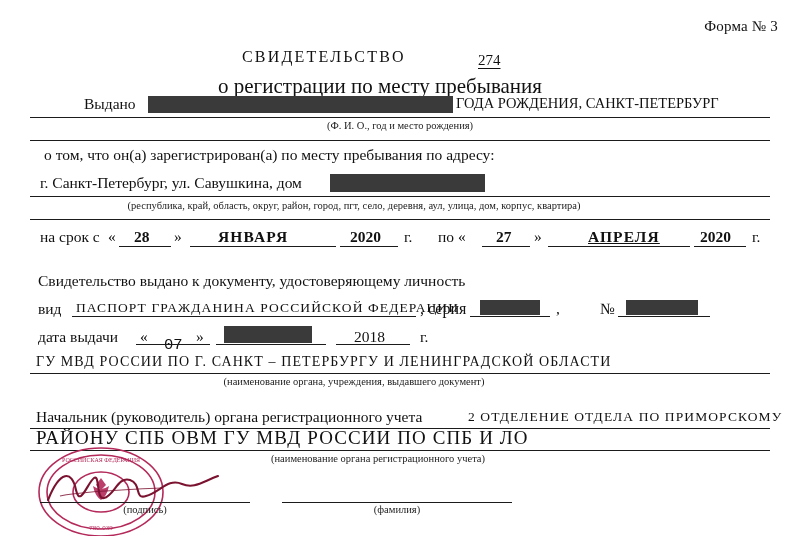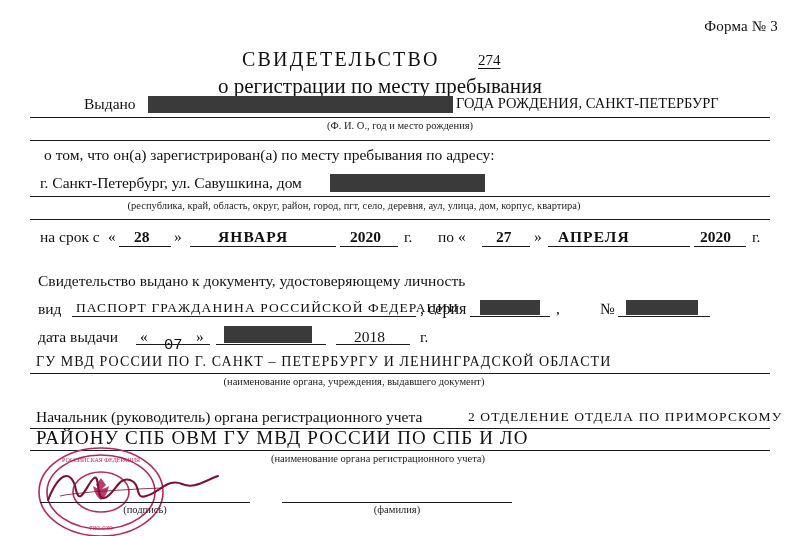--- a/index.html
+++ b/index.html
@@ -22,21 +22,21 @@
   .form-no {
     right: 22px;
     top: 18px;
     font-size: 15px;
     letter-spacing: 0.2px;
   }
 
   .title-main {
     left: 242px;
     top: 48px;
-    font-size: 20px;
+    font-size: 16px;
     letter-spacing: 2.2px;
     font-weight: 400;
   }
   .title-number {
     left: 478px;
     top: 52px;
     font-size: 15px;
     text-decoration: underline;
     text-underline-offset: 3px;
   }
@@ -108,21 +108,21 @@
   <div class="abs lbl" style="left:40px; top:228px;">на срок с</div>
   <div class="abs lbl" style="left:108px; top:228px;">«</div>
   <div class="abs lbl" style="left:134px; top:228px; font-weight:bold;">28</div>
   <div class="abs lbl" style="left:174px; top:228px;">»</div>
   <div class="abs lbl spaced" style="left:218px; top:228px; font-weight:bold;">ЯНВАРЯ</div>
   <div class="abs lbl" style="left:350px; top:228px; font-weight:bold;">2020</div>
   <div class="abs lbl" style="left:404px; top:228px;">г.</div>
   <div class="abs lbl" style="left:438px; top:228px;">по «</div>
   <div class="abs lbl" style="left:496px; top:228px; font-weight:bold;">27</div>
   <div class="abs lbl" style="left:534px; top:228px;">»</div>
-  <div class="abs lbl spaced" style="left:558px; top:228px; font-weight:bold;">АПРЕЛЯ</div>
+  <div class="abs lbl spaced" style="left:588px; top:228px; font-weight:bold;text-decoration:underline;">АПРЕЛЯ</div>
   <div class="abs lbl" style="left:700px; top:228px; font-weight:bold;">2020</div>
   <div class="abs lbl" style="left:752px; top:228px;">г.</div>
 
   <div class="abs rule" style="left:119px; top:246px; width:52px;"></div>
   <div class="abs rule" style="left:190px; top:246px; width:146px;"></div>
   <div class="abs rule" style="left:340px; top:246px; width:58px;"></div>
   <div class="abs rule" style="left:482px; top:246px; width:48px;"></div>
   <div class="abs rule" style="left:548px; top:246px; width:142px;"></div>
   <div class="abs rule" style="left:694px; top:246px; width:52px;"></div>
 

